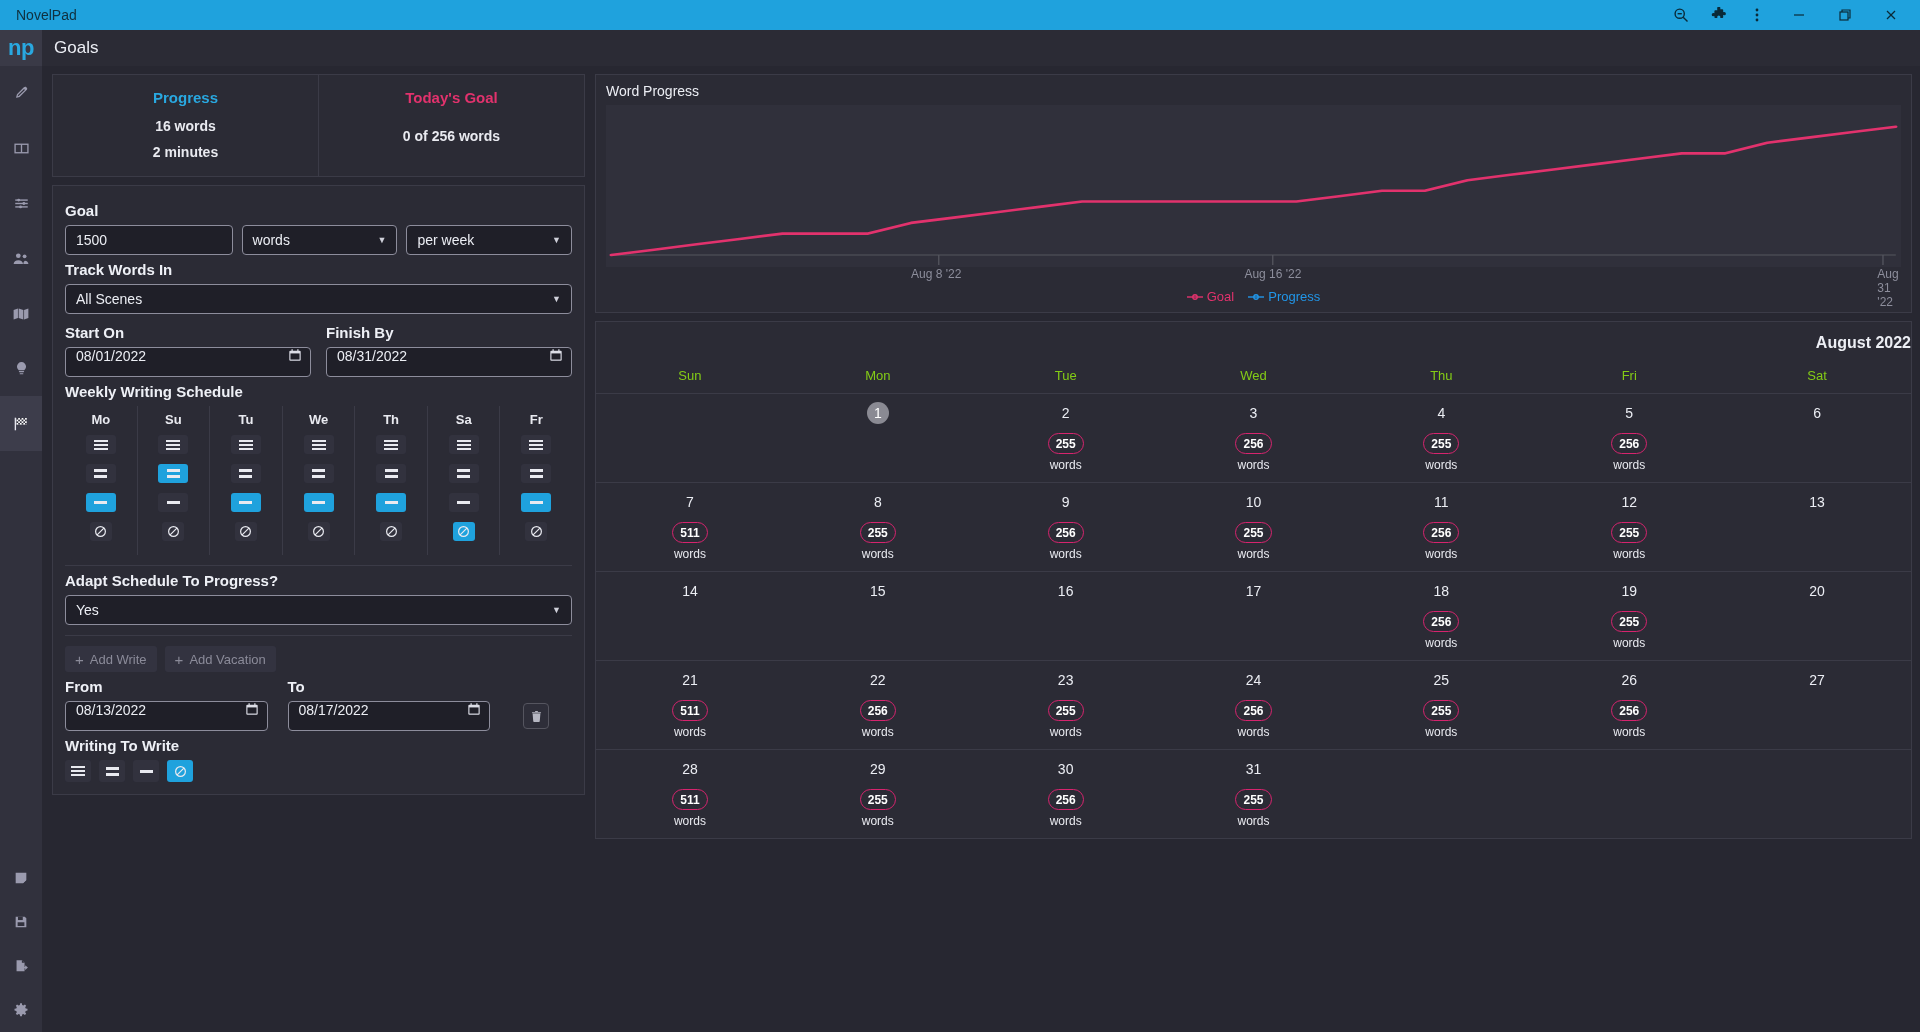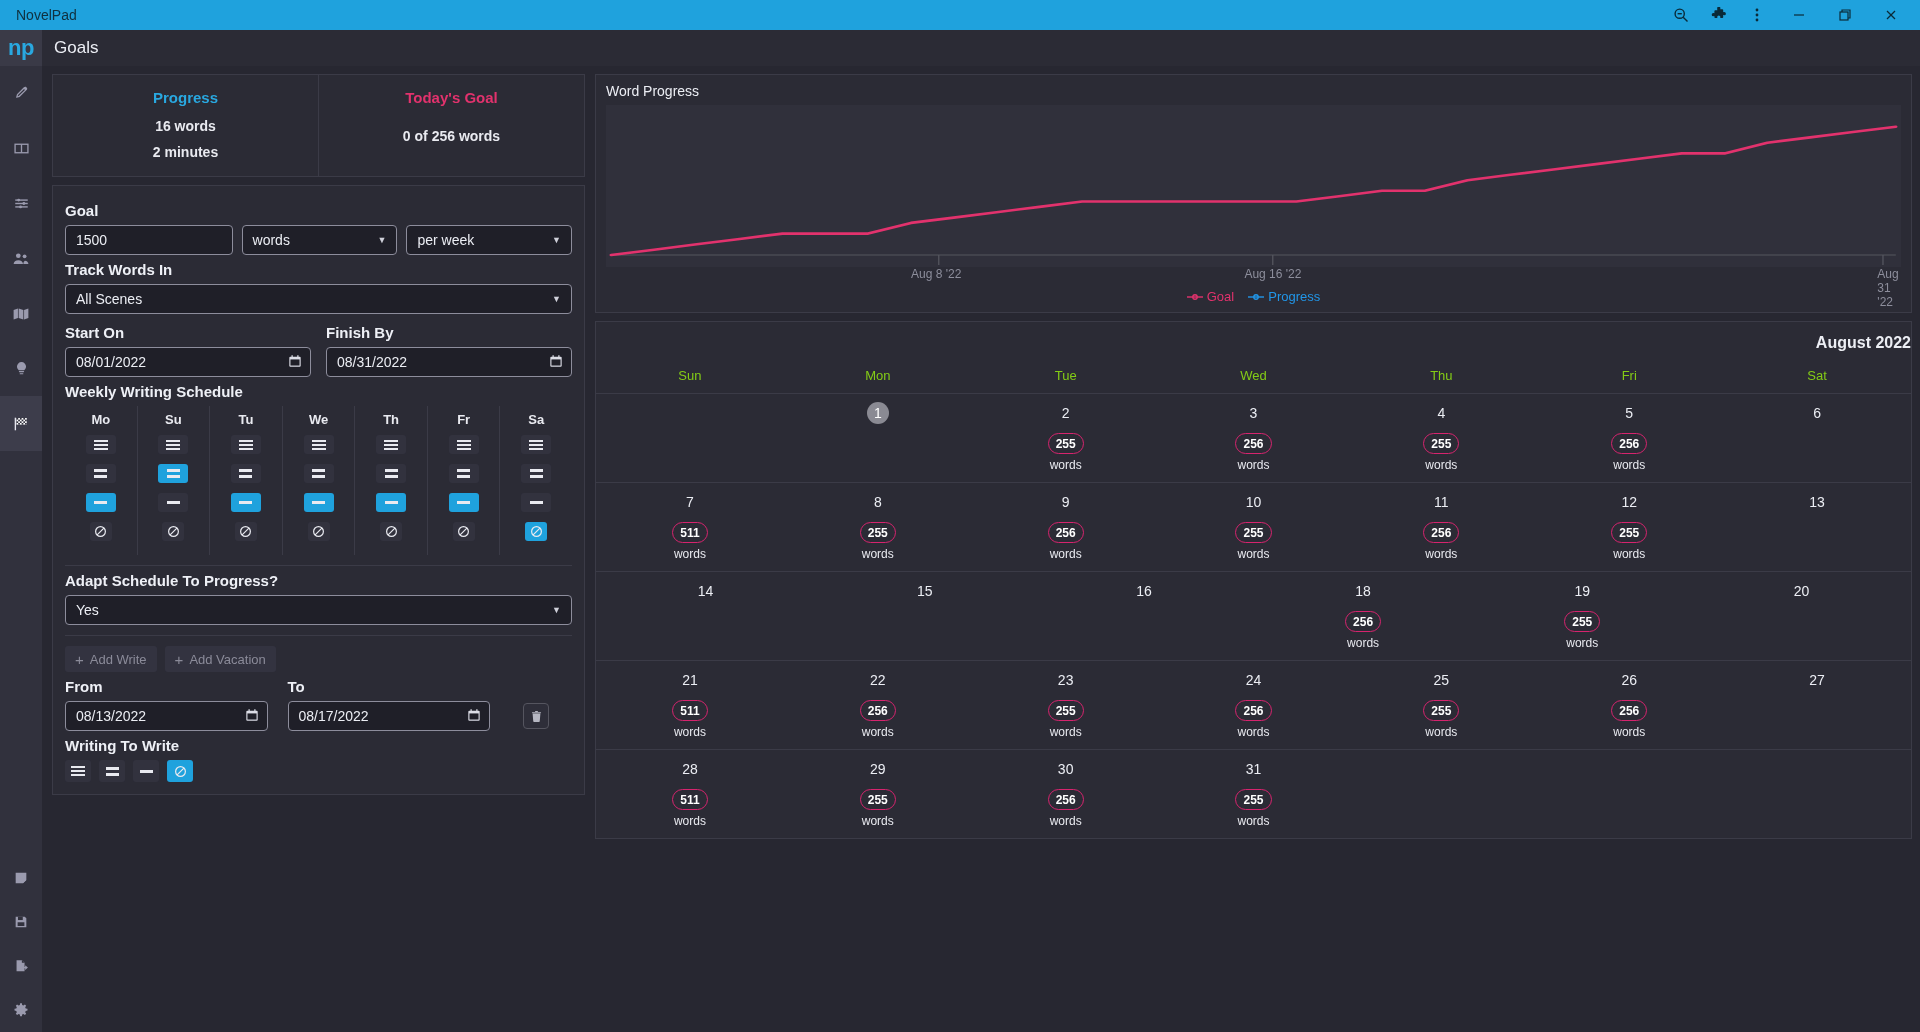--- a/index.html
+++ b/index.html
@@ -88,21 +88,21 @@
   }
   .sel .caret { color: #cfd0da; font-size: 9px; margin-left: 8px; }
   .sel.units { width: 160px; }
   .sel.period { width: 170px; }
   .sel.full { width: 100%; }
   .date-row { display: flex; gap: 15px; }
   .date-col { flex: 1 1 0; }
   .date-inp {
     background: #1f1f28; border: 1px solid #8d8d9c; border-radius: 4px;
     color: #eceef4; font-size: 14px; height: 30px; padding: 0 8px 0 10px;
-    display: flex; align-items: center; justify-content: space-between;
+    display: flex; align-items: flex-start; justify-content: space-between;
   }
   .cal-glyph { color: #dcdde6; }
 
   
   .wk-grid { display: flex; margin-top: 4px; }
   .wk-col {
     flex: 1 1 0; display: flex; flex-direction: column; align-items: center;
     padding-bottom: 4px;
   }
   .wk-col + .wk-col { border-left: 1px solid #3b3b47; }
@@ -519,63 +519,63 @@
                   <span class="bar1"></span>
                 </div>
                 <div class="wk-btn nb">
                   <svg width="13" height="13" viewBox="0 0 16 16" fill="none" stroke="currentColor" stroke-width="1.5">
                     <circle cx="8" cy="8" r="6"></circle>
                     <line x1="3.8" y1="12.2" x2="12.2" y2="3.8"></line>
                   </svg>
                 </div>
               </div>
               <div class="wk-col">
-                <div class="wk-day">Fr</div>
+                <div class="wk-day">Sa</div>
                 <div class="wk-btn">
                   <span class="bars3">
                     <i></i>
                     <i></i>
                     <i></i>
                   </span>
                 </div>
                 <div class="wk-btn">
                   <span class="bars2">
                     <i></i>
                     <i></i>
                   </span>
                 </div>
-                <div class="wk-btn sel-on">
+                <div class="wk-btn">
                   <span class="bar1"></span>
                 </div>
-                <div class="wk-btn nb">
+                <div class="wk-btn nb sel-on">
                   <svg width="13" height="13" viewBox="0 0 16 16" fill="none" stroke="currentColor" stroke-width="1.5">
                     <circle cx="8" cy="8" r="6"></circle>
                     <line x1="3.8" y1="12.2" x2="12.2" y2="3.8"></line>
                   </svg>
                 </div>
               </div>
               <div class="wk-col">
-                <div class="wk-day">Sa</div>
+                <div class="wk-day">Fr</div>
                 <div class="wk-btn">
                   <span class="bars3">
                     <i></i>
                     <i></i>
                     <i></i>
                   </span>
                 </div>
                 <div class="wk-btn">
                   <span class="bars2">
                     <i></i>
                     <i></i>
                   </span>
                 </div>
-                <div class="wk-btn">
+                <div class="wk-btn sel-on">
                   <span class="bar1"></span>
                 </div>
-                <div class="wk-btn nb sel-on">
+                <div class="wk-btn nb">
                   <svg width="13" height="13" viewBox="0 0 16 16" fill="none" stroke="currentColor" stroke-width="1.5">
                     <circle cx="8" cy="8" r="6"></circle>
                     <line x1="3.8" y1="12.2" x2="12.2" y2="3.8"></line>
                   </svg>
                 </div>
               </div>
             </div>
 
           <div class="divider"></div>
 
@@ -749,20 +749,23 @@
               <div class="cal-week">
                 <div class="cal-cell">
                   <div class="cal-daynum">14</div>
                 </div>
                 <div class="cal-cell">
                   <div class="cal-daynum">15</div>
                 </div>
                 <div class="cal-cell">
                   <div class="cal-daynum">16</div>
                 </div>
+                <div class="cal-cell">
+                  <div class="cal-daynum">17</div>
+                </div>
                 <div class="cal-cell"><div class="cal-daynum">18</div><div class="cal-badge">256</div><div class="cal-words">words</div></div>
                 <div class="cal-cell"><div class="cal-daynum">19</div><div class="cal-badge">255</div><div class="cal-words">words</div></div>
                 <div class="cal-cell">
                   <div class="cal-daynum">20</div>
                 </div>
               </div>
               <div class="cal-week">
                 <div class="cal-cell"><div class="cal-daynum">21</div><div class="cal-badge">511</div><div class="cal-words">words</div></div>
                 <div class="cal-cell"><div class="cal-daynum">22</div><div class="cal-badge">256</div><div class="cal-words">words</div></div>
                 <div class="cal-cell"><div class="cal-daynum">23</div><div class="cal-badge">255</div><div class="cal-words">words</div></div>

